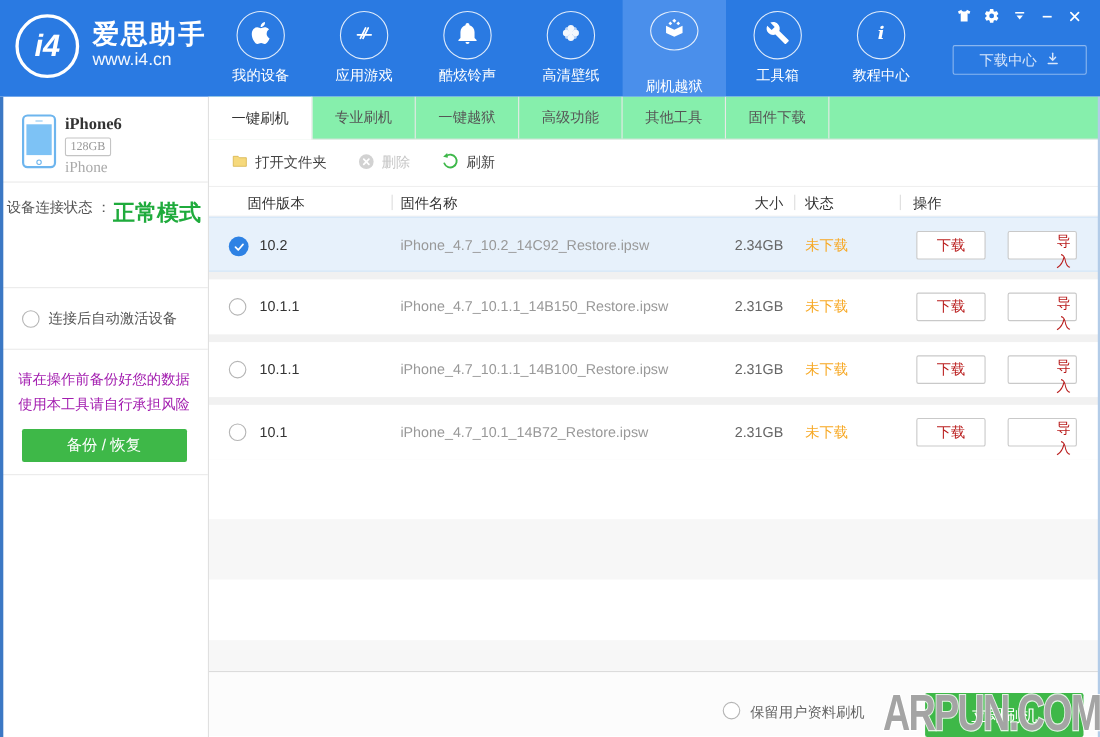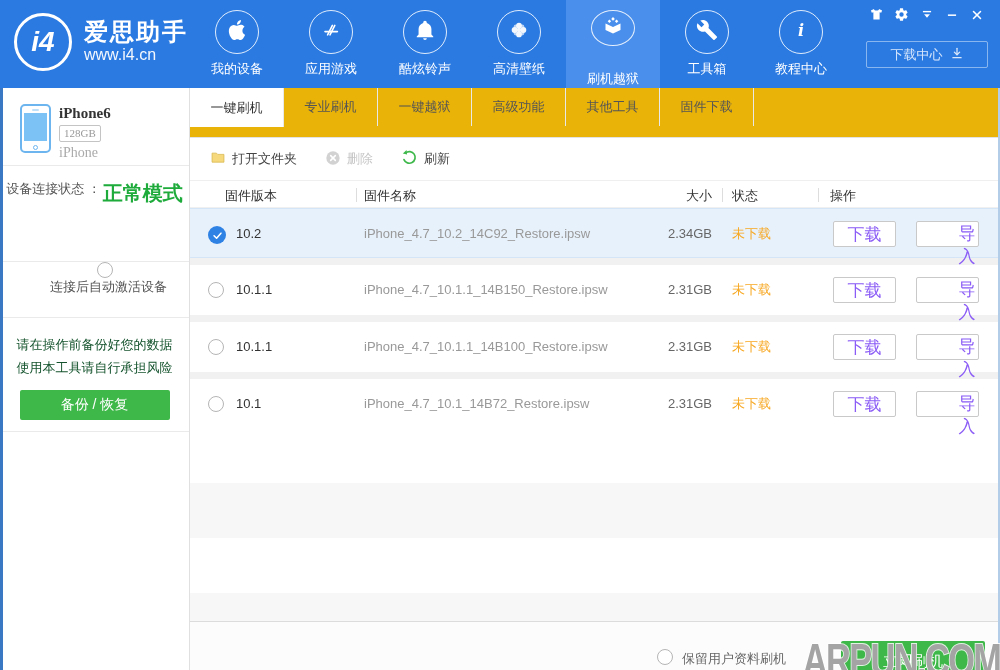--- a/index.html
+++ b/index.html
@@ -38,32 +38,32 @@
   .phone-speaker { position:absolute; left:10px; top:2.5px; width:7px; height:2px; background:#bfe0f8; border-radius:1px; }
   .phone-home { position:absolute; left:50%; bottom:1.5px; width:5px; height:5px; margin-left:-2.5px; border:1px solid #6db5ee; border-radius:50%; }
   .device-info { position:absolute; left:59px; top:17px; }
   .device-name { font-size:15px; font-weight:bold; color:#333; }
   .device-cap { display:inline-block; margin-top:3px; font-size:11px; color:#999; border:1px solid #c4c4c4; border-radius:2px; padding:0 4px; line-height:15px; }
   .device-model { margin-top:3px; font-size:14px; color:#aaa; }
 
   .sec-status { top:92px; height:82px; display:flex; align-items:flex-start; justify-content:center; font-size:13px; color:#555; }
   .status-value { color:#1fab3c; font-weight:bold; font-size:20px; margin-left:2px; }
 
-  .sec-activate { top:174px; height:56px; display:flex; align-items:center; padding-left:20px;flex-direction:column; }
+  .sec-activate { top:174px; height:56px; display:flex; align-items:center; padding-left:20px; }
   .radio { width:16px; height:16px; border:1px solid #b5b5b5; border-radius:50%; background:#fff; flex:none; cursor:pointer; }
   .sec-activate .label { margin-left:8px; font-size:13px; color:#555; }
 
   .sec-warning { top:230px; height:114px; padding-top:15px; }
-  .warn-line { font-size:13px; color:#14532d; text-align:center; line-height:23px; }
+  .warn-line { font-size:13px; color:#a21caf; text-align:center; line-height:23px; }
   .backup-btn { display:block; margin:11px auto 0; width:150px; height:30px; background:#3eb848; color:#fff; border:none; border-radius:2px; font-size:14px; font-family:inherit; cursor:pointer; }
 
   
   .main { position:absolute; left:190px; top:88px; width:810px; bottom:0; background:#fff; }
 
-  .tabs { display:flex; height:50px; background:#eab308; border-bottom:1px solid #e2e2e2; }
+  .tabs { display:flex; height:39px; background:#86efac; border-bottom:1px solid #e2e2e2; }
   .tab { width:94px; height:38px; display:flex; align-items:center; justify-content:center; font-size:13px; color:#555; border-right:1px solid #e8e8e8; cursor:pointer; }
   .tab.active { background:#fff; height:39px; color:#333; }
 
   .toolbar { height:42px; display:flex; align-items:center; padding-left:20px; gap:28px; background:#fff; }
   .tool-item { display:flex; align-items:center; gap:6px; font-size:13px; color:#444; cursor:pointer; }
   .tool-item.disabled { color:#c6c6c6; cursor:default; }
 
   .thead { position:relative; height:28px; border-top:1px solid #efefef; border-bottom:1px solid #f0f0f0; font-size:13px; color:#333; }
   .thead span { position:absolute; top:6px; }
   .th-version { left:35px; }
@@ -76,21 +76,21 @@
   .rows { }
   .frow { position:relative; height:50px; background:#fff; margin-bottom:7px; cursor:pointer; }
   .rows-gapbg { background:#f1f1f1; }
   .frow.selected { background:#e7f1fb; border-top:1px solid #d3e5f7; border-bottom:1px solid #d3e5f7; }
   .frow .radio { position:absolute; left:18px; top:17px; }
   .frow.selected .radio-sel { position:absolute; left:18px; top:17px; width:18px; height:18px; background:#2e82e4; border-radius:50%; display:flex; align-items:center; justify-content:center; }
   .c-version { position:absolute; left:46px; top:0; line-height:50px; font-size:13px; color:#333; }
   .c-name { position:absolute; left:174px; top:0; line-height:50px; font-size:13px; color:#999; }
   .c-size { position:absolute; left:430px; width:92px; top:0; line-height:50px; font-size:13px; color:#666; text-align:right; }
   .c-status { position:absolute; left:542px; top:0; line-height:50px; font-size:13px; color:#f7a823; }
-  .row-btn { position:absolute; top:12px; width:63px; height:26px; background:#fff; border:1px solid #c9c9c9; border-radius:2px; font-size:17px; color:#8b5cf6; font-family:inherit; cursor:pointer; }
+  .row-btn { position:absolute; top:12px; width:63px; height:26px; background:#fff; border:1px solid #c9c9c9; border-radius:2px; font-size:13px; color:#b91c1c; font-family:inherit; cursor:pointer; }
   .btn-dl { left:643px; }
   .btn-im { left:726px;padding-left:39px; }
 
   .filler-a { height:47px; background:#fff; }
   .filler-b { height:55px; background:#f7f7f7; }
   .filler-c { height:55px; background:#fff; }
   .filler-d { height:28px; background:#f7f7f7; }
 
   .footer { position:relative; height:59px; background:#fcfcfc; border-top:1px solid #dcdcdc; }
   .keep-radio { position:absolute; left:467px; top:27px; }

